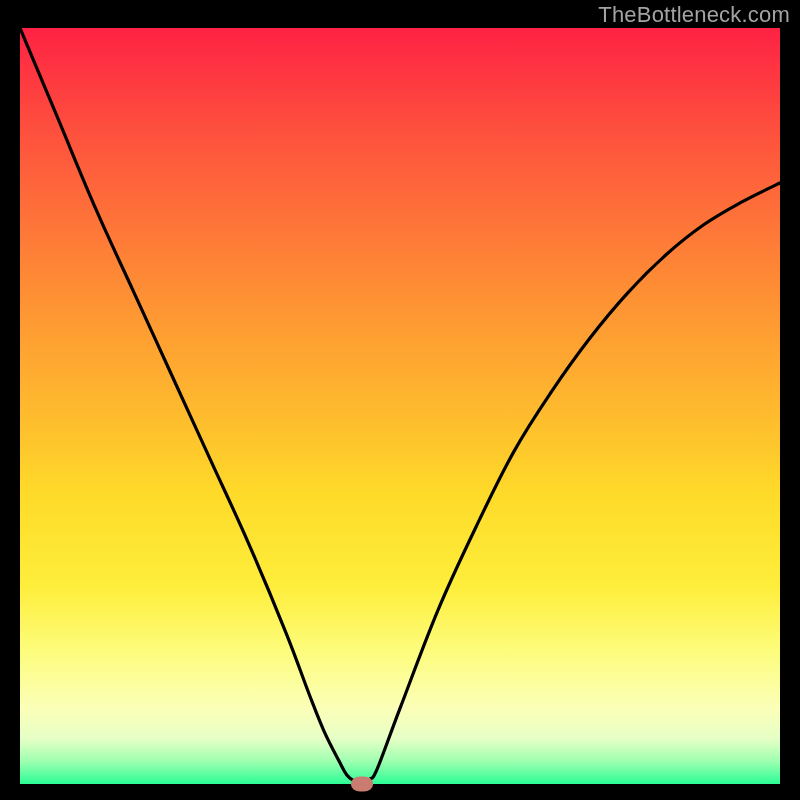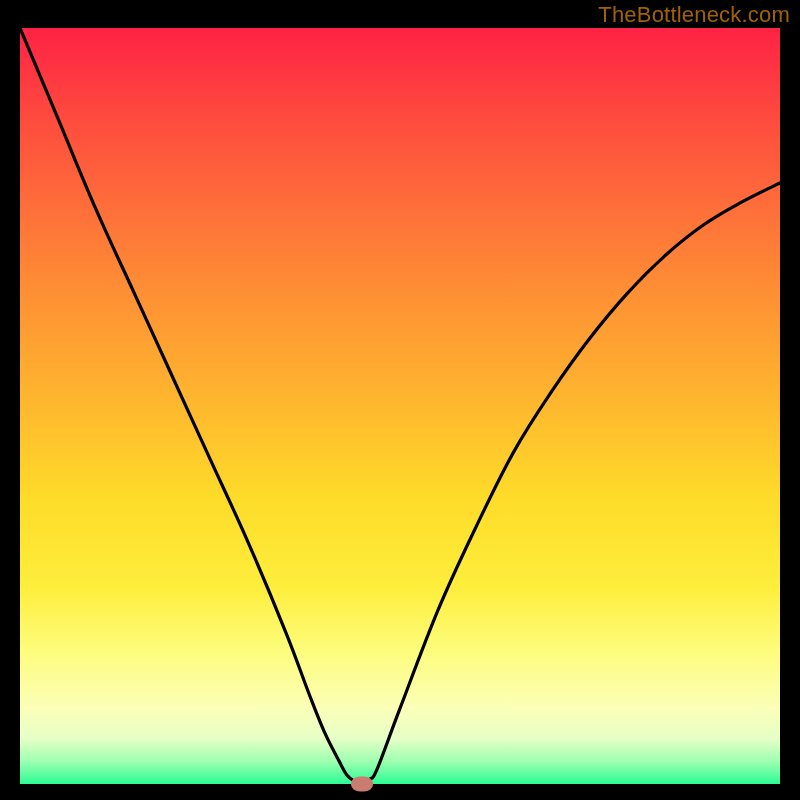--- a/index.html
+++ b/index.html
@@ -14,21 +14,21 @@
   .frame {
     position: relative;
     width: 800px;
     height: 800px;
     background: #000;
   }
   .watermark {
     position: absolute;
     top: 2px;
     right: 10px;
-    color: #a16207;
+    color: #a3a3a3;
     font-size: 22px;
     font-weight: 500;
     letter-spacing: 0.2px;
     z-index: 10;
   }
   .plot-area {
     position: absolute;
     left: 20px;
     top: 28px;
     width: 760px;

